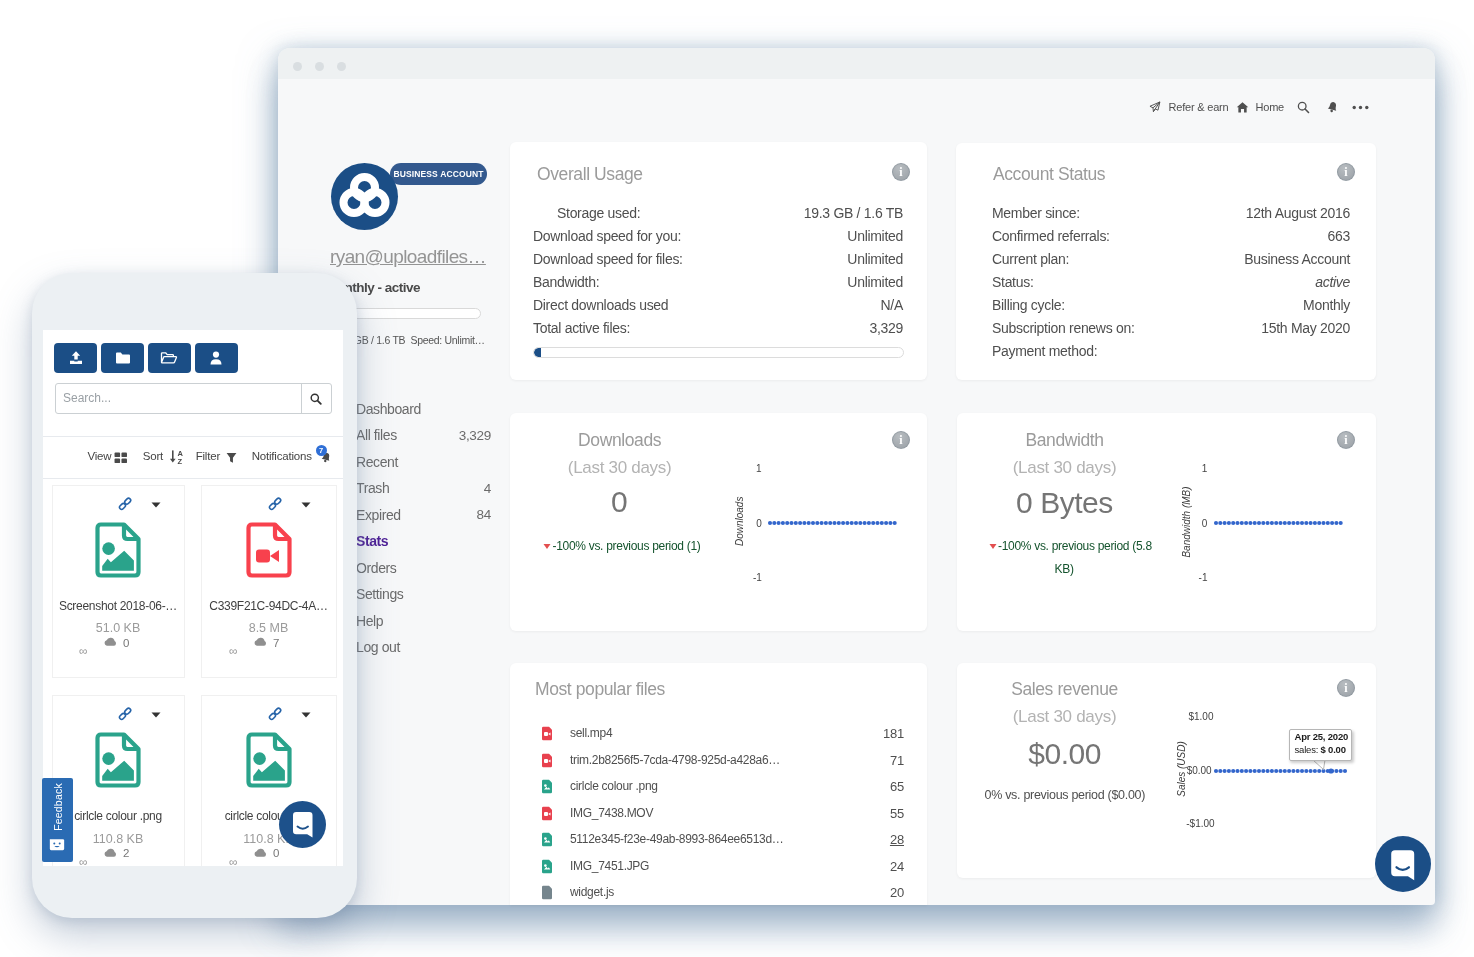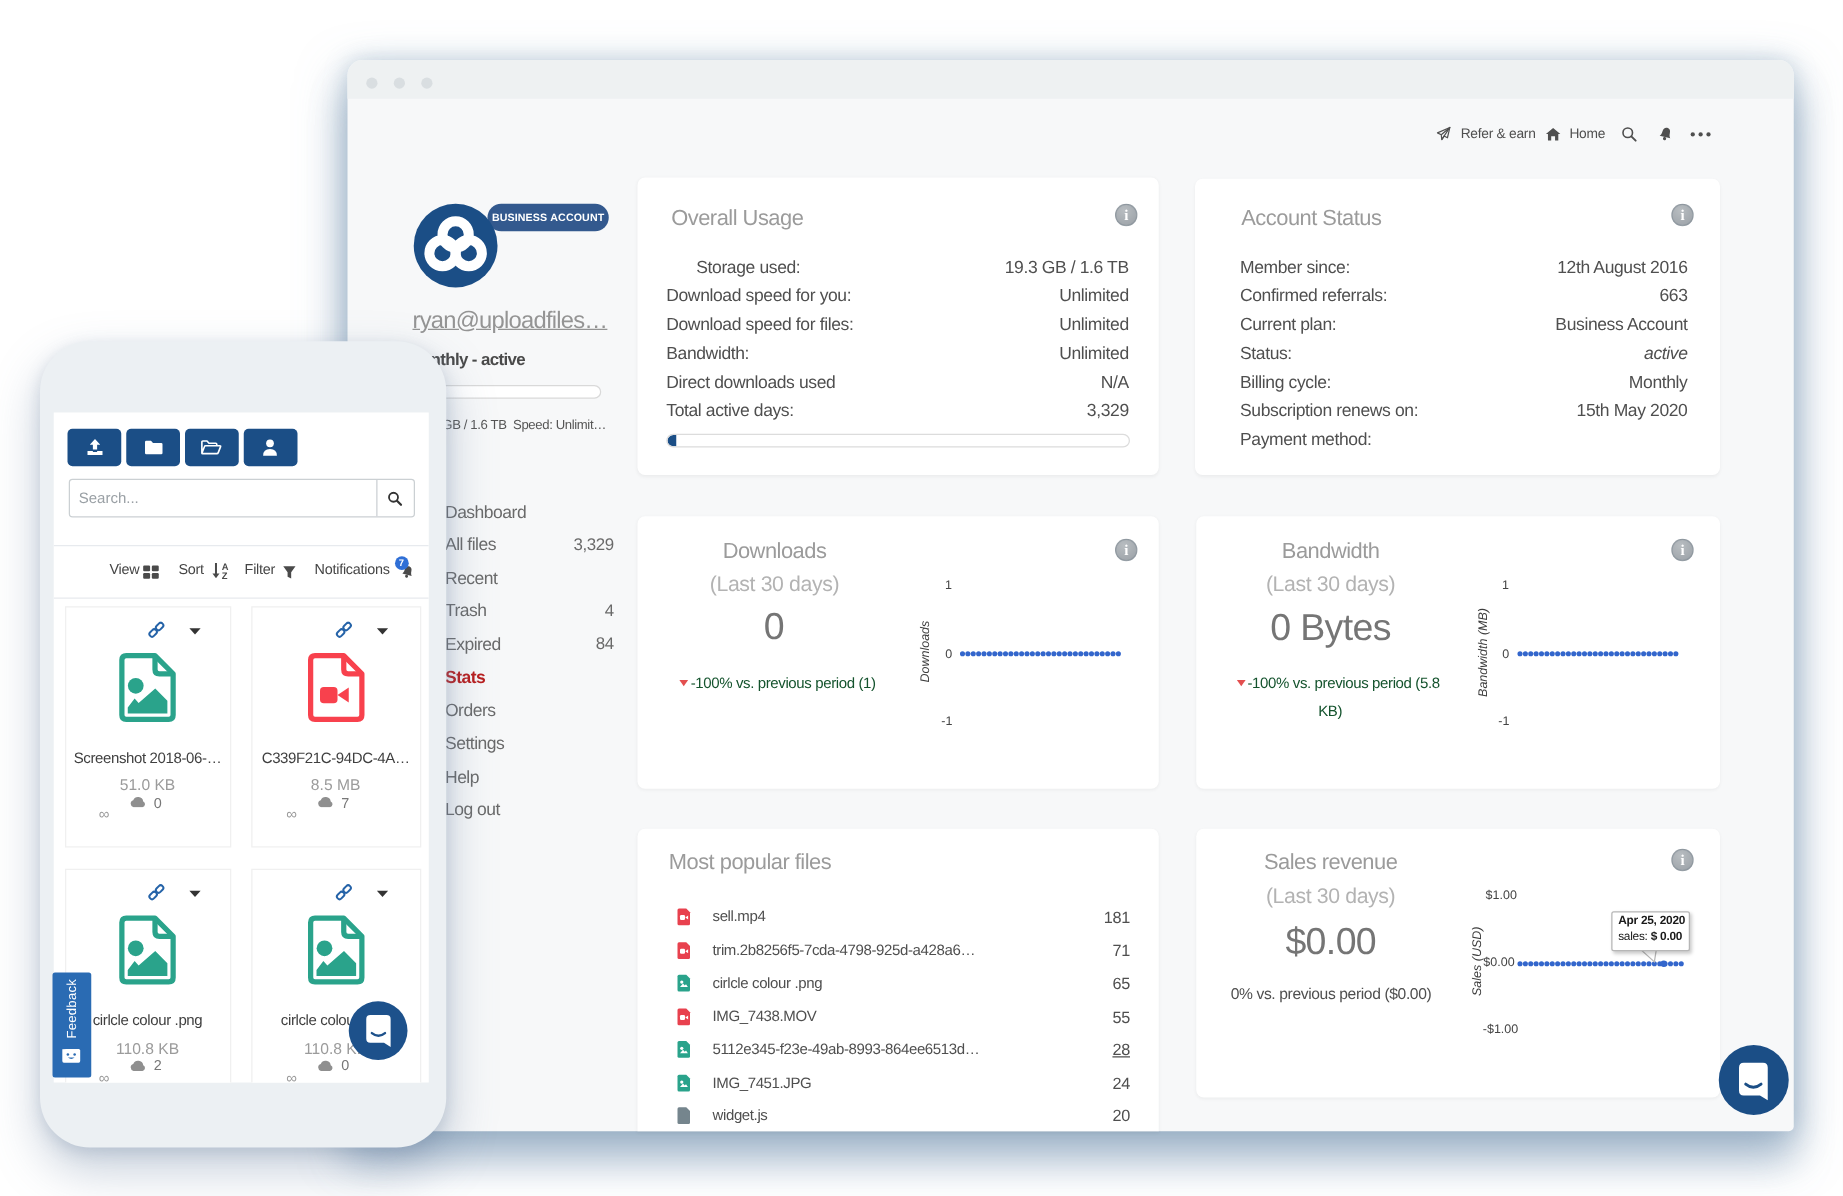--- a/index.html
+++ b/index.html
@@ -85,21 +85,21 @@
 <div class="abs" style="left:330px;top:246px;font-size:19px;letter-spacing:-0.6px;color:#949494;white-space:nowrap;text-decoration:underline;">ryan@uploadfiles…</div>
 <div class="abs" style="left:326px;top:280px;font-size:13.5px;letter-spacing:-0.5px;font-weight:600;color:#4a4a4a;white-space:nowrap;">Monthly - active</div>
 <div class="abs" style="left:316px;top:307.5px;width:165px;height:11px;border:1px solid #d9d9d9;border-radius:6px;background:#fff;"></div>
 <div class="abs" style="left:332px;top:333.5px;font-size:10.5px;letter-spacing:-0.3px;color:#555;white-space:nowrap;">19.3 GB / 1.6 TB&nbsp;&nbsp;Speed: Unlimit…</div>
 
 <div class="menu" style="top:400.8px;">Dashboard</div>
 <div class="menu" style="top:427.3px;">All files</div>
 <div class="menu" style="top:453.8px;">Recent</div>
 <div class="menu" style="top:480.3px;">Trash</div>
 <div class="menu" style="top:506.8px;">Expired</div>
-<div class="menu" style="top:533.3px;color:#b91c1c;font-weight:600;">Stats</div>
+<div class="menu" style="top:533.3px;color:#4c1d95;font-weight:600;">Stats</div>
 <div class="menu" style="top:559.8px;">Orders</div>
 <div class="menu" style="top:586.3px;">Settings</div>
 <div class="menu" style="top:612.8px;">Help</div>
 <div class="menu" style="top:639.3px;">Log out</div>
 <div class="mval" style="top:427.5px;left:441px;width:50px;text-align:right;">3,329</div>
 <div class="mval" style="top:480.5px;left:441px;width:50px;text-align:right;">4</div>
 <div class="mval" style="top:507px;left:441px;width:50px;text-align:right;">84</div>
 
 <div class="card" style="left:510px;top:142px;width:417px;height:238px;"></div>
 <div class="ctitle" style="left:537px;top:163.5px;">Overall Usage</div>
@@ -107,21 +107,21 @@
 <div class="row-l" style="left:533px;top:205px;margin-left:24px;">Storage used:</div>
 <div class="row-r" style="left:703px;top:205px;width:200px;">19.3 GB / 1.6 TB</div>
 <div class="row-l" style="left:533px;top:228px;">Download speed for you:</div>
 <div class="row-r" style="left:703px;top:228px;width:200px;">Unlimited</div>
 <div class="row-l" style="left:533px;top:251px;">Download speed for files:</div>
 <div class="row-r" style="left:703px;top:251px;width:200px;">Unlimited</div>
 <div class="row-l" style="left:533px;top:274px;">Bandwidth:</div>
 <div class="row-r" style="left:703px;top:274px;width:200px;">Unlimited</div>
 <div class="row-l" style="left:533px;top:296.5px;">Direct downloads used</div>
 <div class="row-r" style="left:703px;top:296.5px;width:200px;">N/A</div>
-<div class="row-l" style="left:533px;top:319.5px;">Total active days:</div>
+<div class="row-l" style="left:533px;top:319.5px;">Total active files:</div>
 <div class="row-r" style="left:703px;top:319.5px;width:200px;">3,329</div>
 <div class="abs" style="left:533px;top:346.5px;width:371px;height:11px;border:1px solid #dcdcdc;border-radius:6px;background:#fff;overflow:hidden;">
   <div style="position:absolute;left:0;top:0;width:7px;height:100%;background:#1b4e86;border-radius:6px 0 0 6px;"></div>
 </div>
 
 <div class="card" style="left:955.5px;top:142.5px;width:420.5px;height:237px;"></div>
 <div class="ctitle" style="left:993px;top:163.5px;">Account Status</div>
 <div class="info" style="left:1337px;top:163px;">i</div>
 <div class="row-l" style="left:992px;top:205px;">Member since:</div>
 <div class="row-r" style="left:1150px;top:205px;width:200px;">12th August 2016</div>

